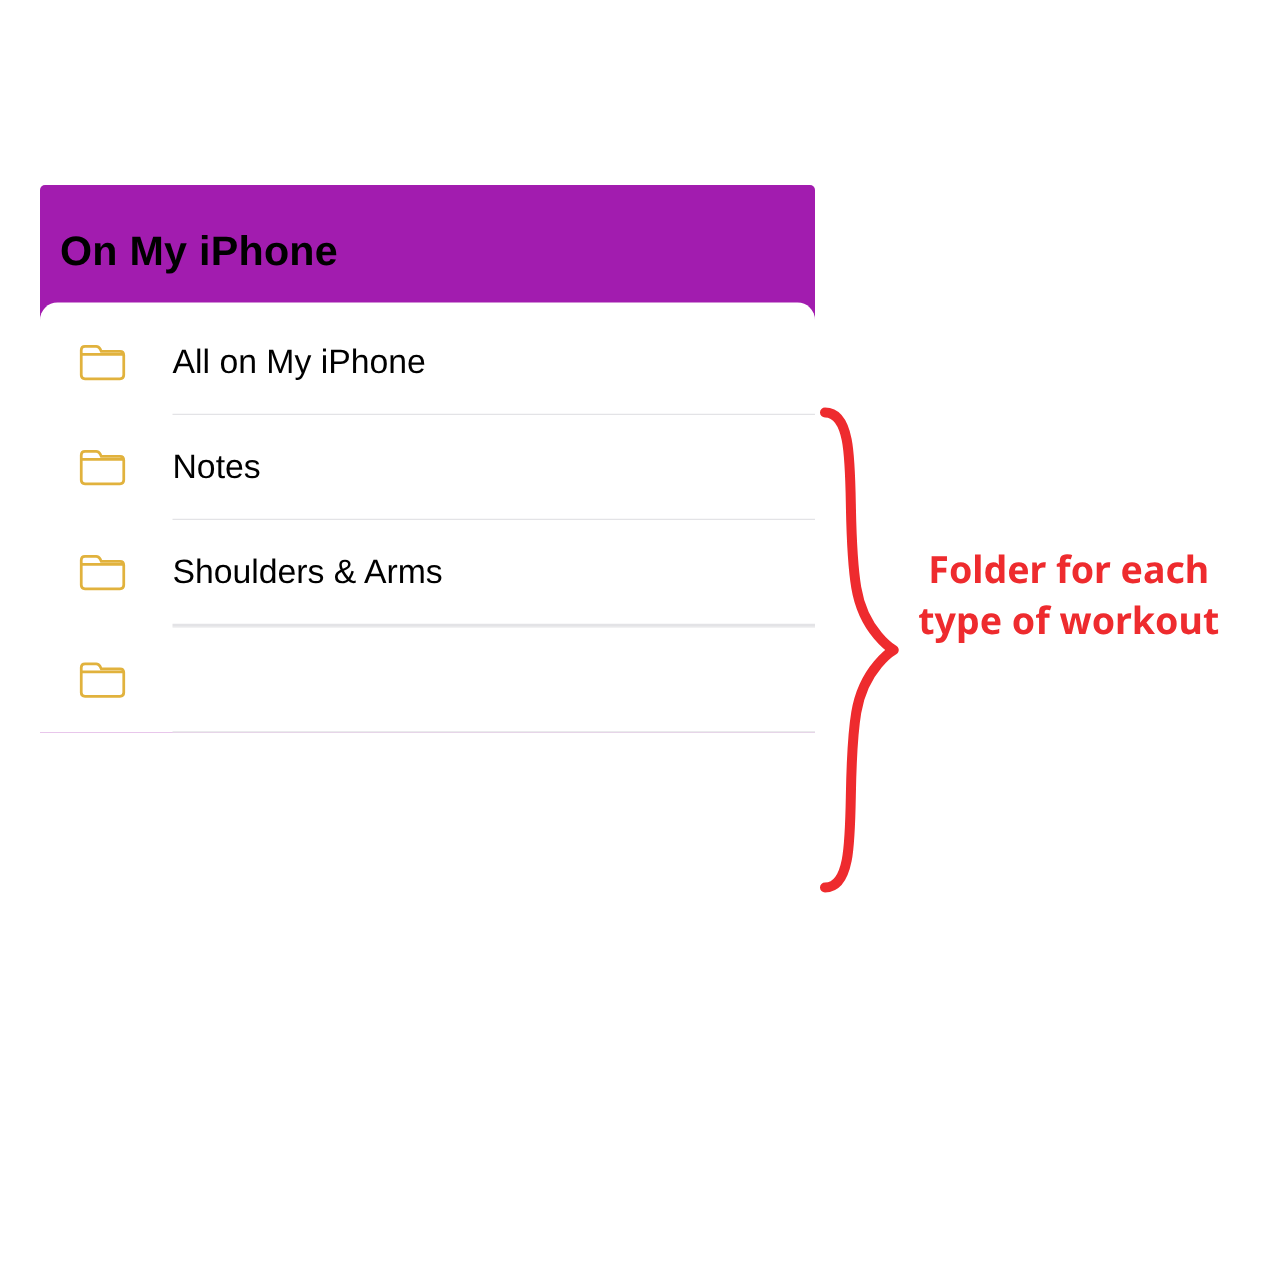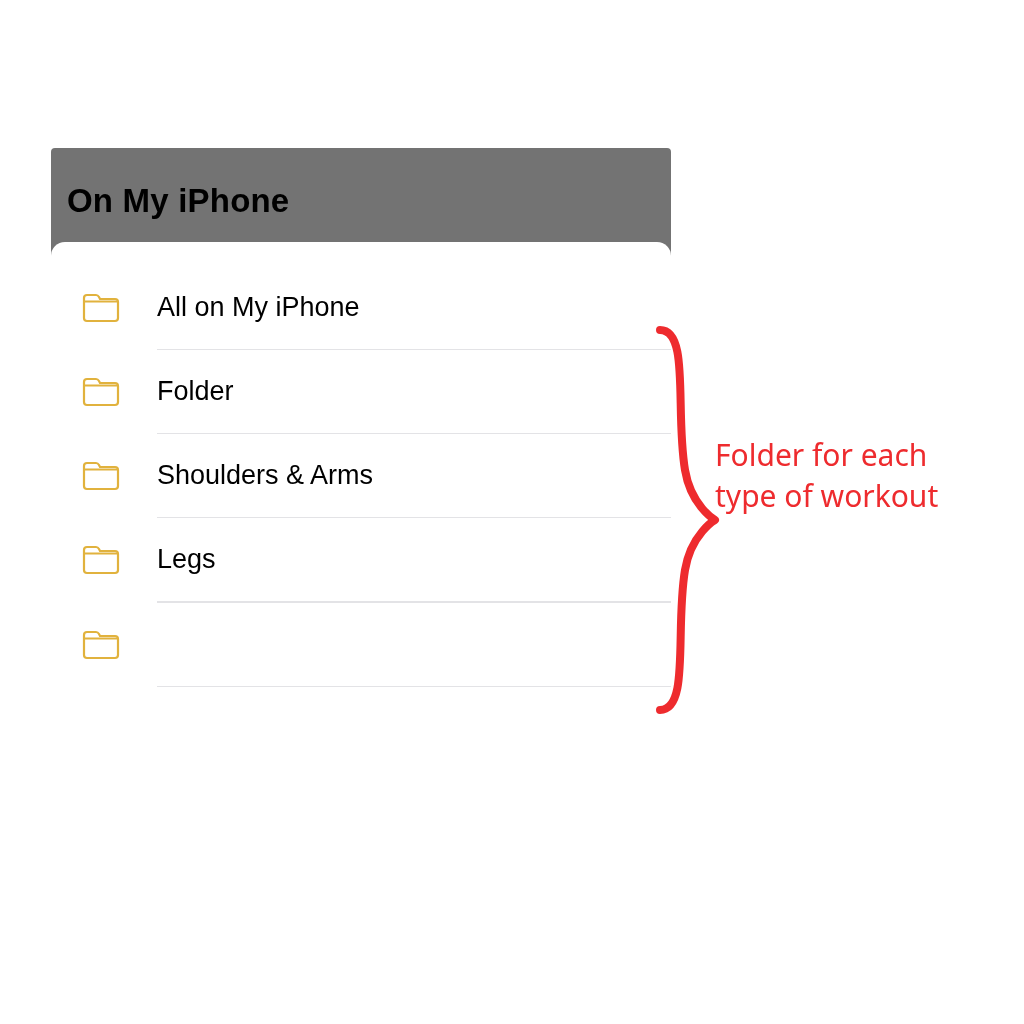--- a/index.html
+++ b/index.html
@@ -10,37 +10,37 @@
     font-family: -apple-system, "SF Pro Text", "Helvetica Neue", Arial, sans-serif;
     overflow: hidden;
   }
   .stage {
     position: relative;
     width: 1024px;
     height: 1024px;
   }
   .panel {
     position: absolute;
-    left: 51px;
+    left: 32px;
     top: 148px;
     width: 620px;
-    background: #737373;
+    background: #a21caf;
     border-radius: 4px 4px 0 0;
   }
   .section-header {
     padding: 34px 16px 22px 16px;
     font-size: 33px;
     font-weight: 700;
     color: #000;
     letter-spacing: 0.2px;
   }
   .list {
     background: #ffffff;
     border-radius: 14px 14px 0 0;
-    padding-top: 24px;
+    padding-top: 6px;
   }
   .row {
     display: flex;
     align-items: center;
     height: 83px;
     padding: 0 18px 0 30px;
     cursor: pointer;
   }
   .icon-wrap {
     width: 52px;
@@ -64,24 +64,24 @@
     height: 1px;
     background: #e3e3e6;
     margin-left: 106px;
   }
   .annotation {
     position: absolute;
     left: 715px;
     top: 435px;
     width: 280px;
     color: #ee2b2e;
-    font-weight: 400;
+    font-weight: 700;
     font-size: 30px;
     line-height: 1.35;
-    text-align: left;
+    text-align: center;
     font-family: system-ui, -apple-system, "Segoe UI", Roboto, sans-serif;
   }
   .brace {
     position: absolute;
     left: 645px;
     top: 320px;
     width: 80px;
     height: 400px;
     pointer-events: none;
   }
@@ -107,44 +107,35 @@
       </div>
       <div class="divider"></div>
 
       <div class="row">
         <span class="icon-wrap">
           <svg class="folder-icon" viewBox="0 0 40 32" fill="none" stroke="#e1b23d" stroke-width="2.2">
             <path d="M3 6 C3 4 4 3 6 3 L15 3 C16.5 3 17.2 3.6 18 5 L19 7 L34 7 C36 7 37 8 37 10 L37 26 C37 28 36 29 34 29 L6 29 C4 29 3 28 3 26 Z"></path>
             <line x1="3" y1="9.5" x2="37" y2="9.5"></line>
           </svg>
         </span>
-        <span class="row-label">Folder</span>
+        <span class="row-label">Notes</span>
       </div>
       <div class="divider"></div>
 
       <div class="row">
         <span class="icon-wrap">
           <svg class="folder-icon" viewBox="0 0 40 32" fill="none" stroke="#e1b23d" stroke-width="2.2">
             <path d="M3 6 C3 4 4 3 6 3 L15 3 C16.5 3 17.2 3.6 18 5 L19 7 L34 7 C36 7 37 8 37 10 L37 26 C37 28 36 29 34 29 L6 29 C4 29 3 28 3 26 Z"></path>
             <line x1="3" y1="9.5" x2="37" y2="9.5"></line>
           </svg>
         </span>
         <span class="row-label">Shoulders &amp; Arms</span>
       </div>
       <div class="divider"></div>
 
-      <div class="row">
-        <span class="icon-wrap">
-          <svg class="folder-icon" viewBox="0 0 40 32" fill="none" stroke="#e1b23d" stroke-width="2.2">
-            <path d="M3 6 C3 4 4 3 6 3 L15 3 C16.5 3 17.2 3.6 18 5 L19 7 L34 7 C36 7 37 8 37 10 L37 26 C37 28 36 29 34 29 L6 29 C4 29 3 28 3 26 Z"></path>
-            <line x1="3" y1="9.5" x2="37" y2="9.5"></line>
-          </svg>
-        </span>
-        <span class="row-label">Legs</span>
-      </div>
       <div class="divider"></div>
 
       <div class="divider"></div>
 
       <div class="row">
         <span class="icon-wrap">
           <svg class="folder-icon" viewBox="0 0 40 32" fill="none" stroke="#e1b23d" stroke-width="2.2">
             <path d="M3 6 C3 4 4 3 6 3 L15 3 C16.5 3 17.2 3.6 18 5 L19 7 L34 7 C36 7 37 8 37 10 L37 26 C37 28 36 29 34 29 L6 29 C4 29 3 28 3 26 Z"></path>
             <line x1="3" y1="9.5" x2="37" y2="9.5"></line>
           </svg>

